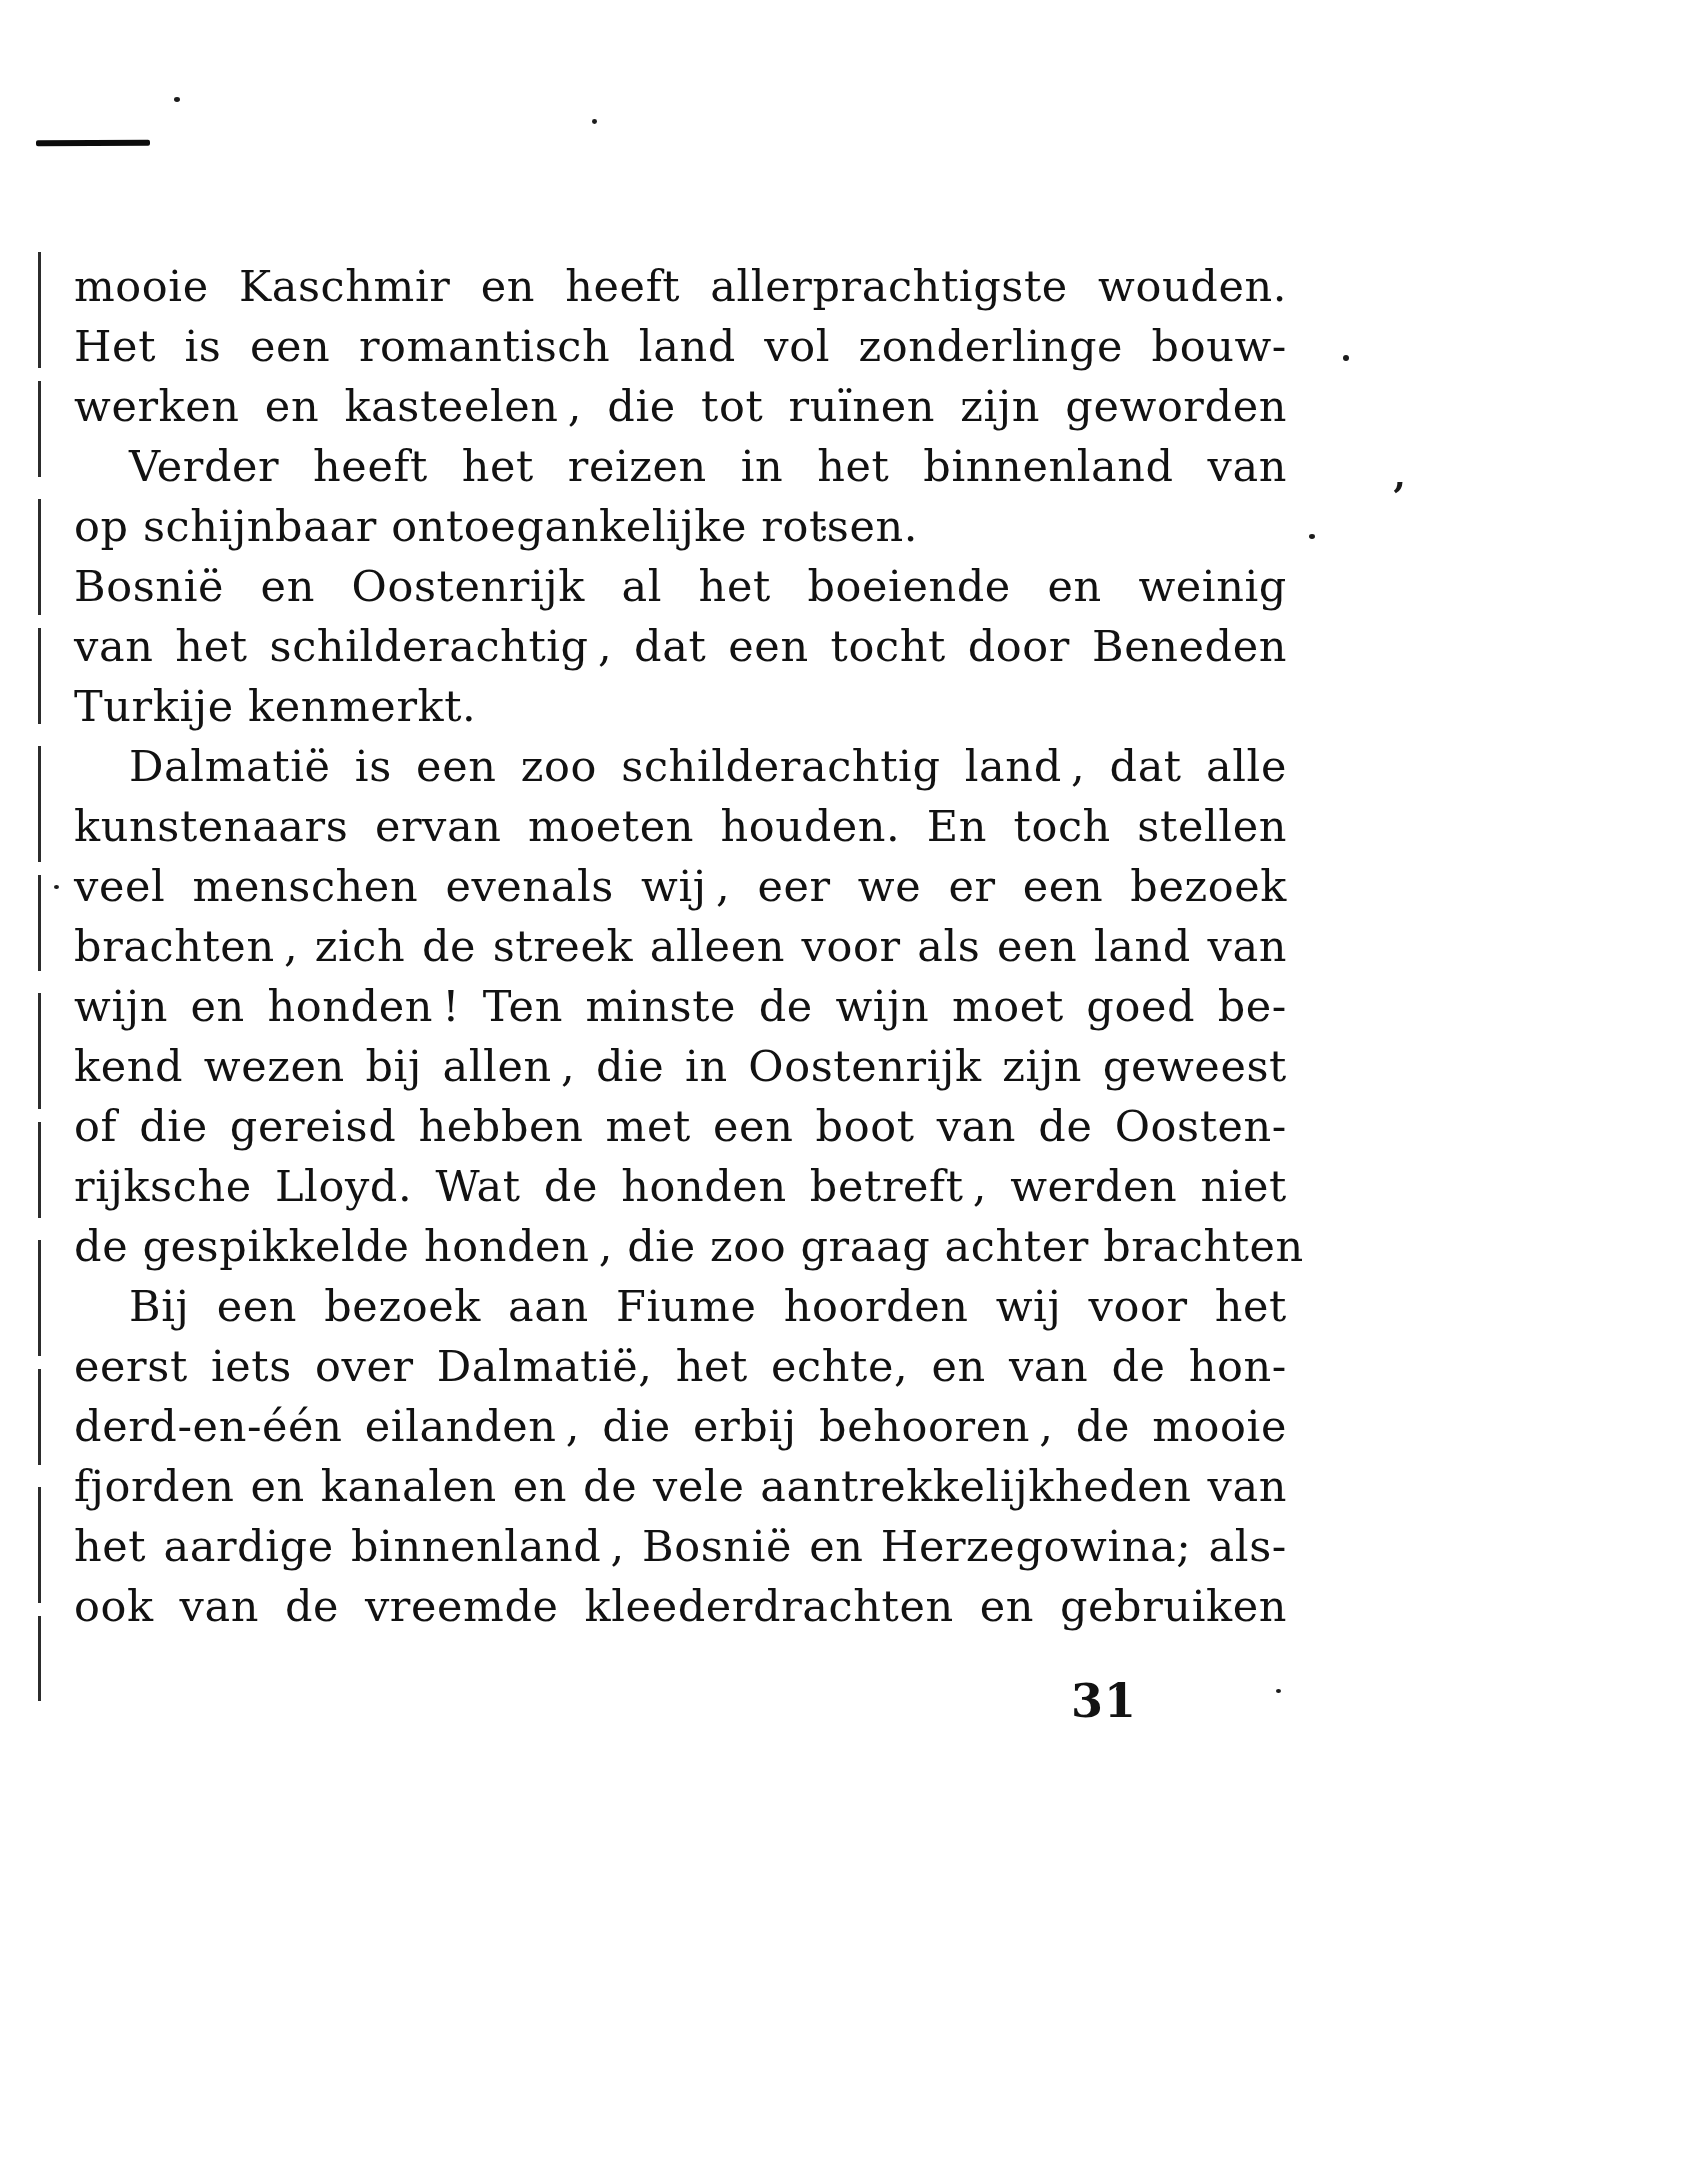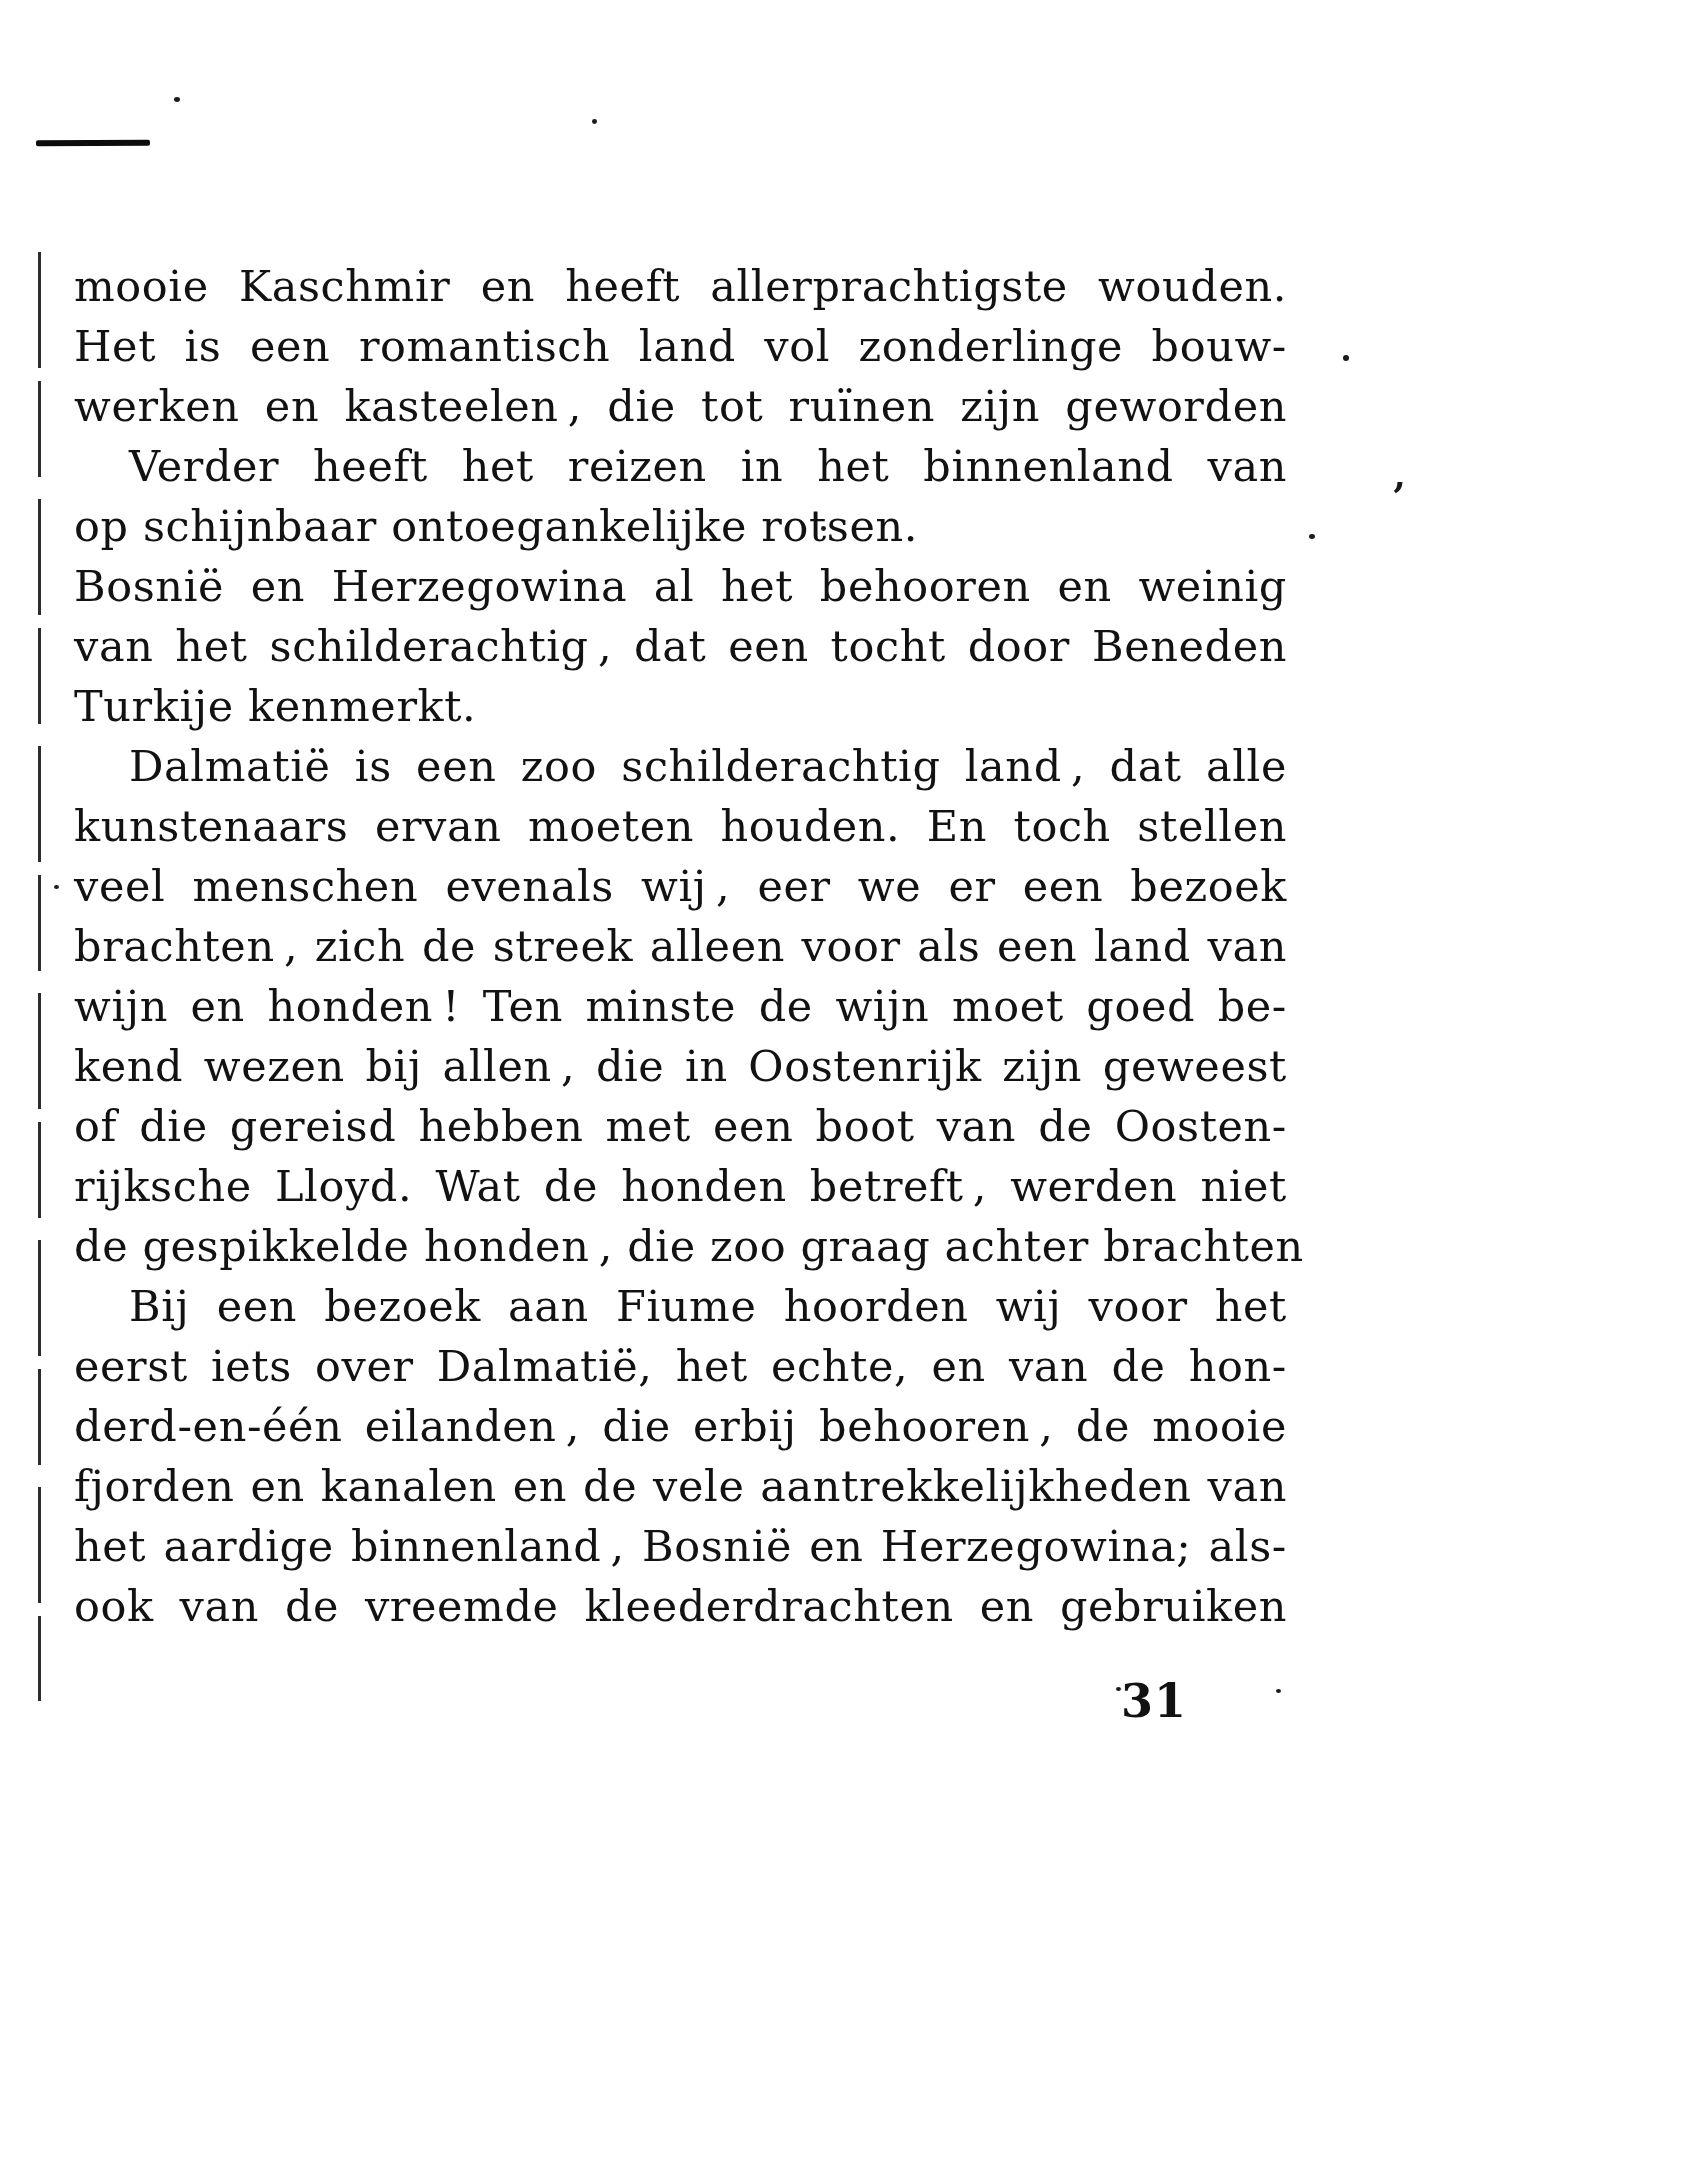--- a/index.html
+++ b/index.html
@@ -60,21 +60,21 @@
     letter-spacing: 0.6px;
     white-space: nowrap;
     text-align: justify;
     text-align-last: justify;
     color: #121212;
   }
   .line.indent { padding-left: 55px; }
   .line.para-end { text-align-last: left; }
   .page-number {
     position: absolute;
-    left: 1121px;
+    left: 1071px;
     top: 1674px;
     font-size: 46px;
     font-weight: 700;
     letter-spacing: 1px;
     color: #121212;
   }
 </style>
 </head>
 <body>
 
@@ -92,21 +92,21 @@
   <div class="speck" style="left:1116px; top:1687px; width:4.9px; height:3.9px;"></div>
   <div class="speck" style="left:1276px; top:1689px; width:4.9px; height:3.9px;"></div>
   <div class="apostrophe-mark" style="left:1392px; top:478px;">’</div>
 
   <div class="text-block">
     <div class="line">mooie Kaschmir en heeft allerprachtigste wouden.</div>
     <div class="line">Het is een romantisch land vol zonderlinge bouw-</div>
     <div class="line">werken en kasteelen , die tot ruïnen zijn geworden</div>
     <div class="line indent">Verder heeft het reizen in het binnenland van</div>
     <div class="line para-end">op schijnbaar ontoegankelijke rotsen.</div>
-    <div class="line">Bosnië en Herzegowina al het behooren en weinig</div>
+    <div class="line">Bosnië en Oostenrijk al het boeiende en weinig</div>
     <div class="line">van het schilderachtig , dat een tocht door Beneden</div>
     <div class="line para-end">Turkije kenmerkt.</div>
     <div class="line indent">Dalmatië is een zoo schilderachtig land , dat alle</div>
     <div class="line">kunstenaars ervan moeten houden.  En toch stellen</div>
     <div class="line">veel menschen evenals wij , eer we er een bezoek</div>
     <div class="line">brachten , zich de streek alleen voor als een land van</div>
     <div class="line">wijn en honden ! Ten minste de wijn moet goed be-</div>
     <div class="line">kend wezen bij allen , die in Oostenrijk zijn geweest</div>
     <div class="line">of die gereisd hebben met een boot van de Oosten-</div>
     <div class="line">rijksche Lloyd. Wat de honden betreft , werden niet</div>

